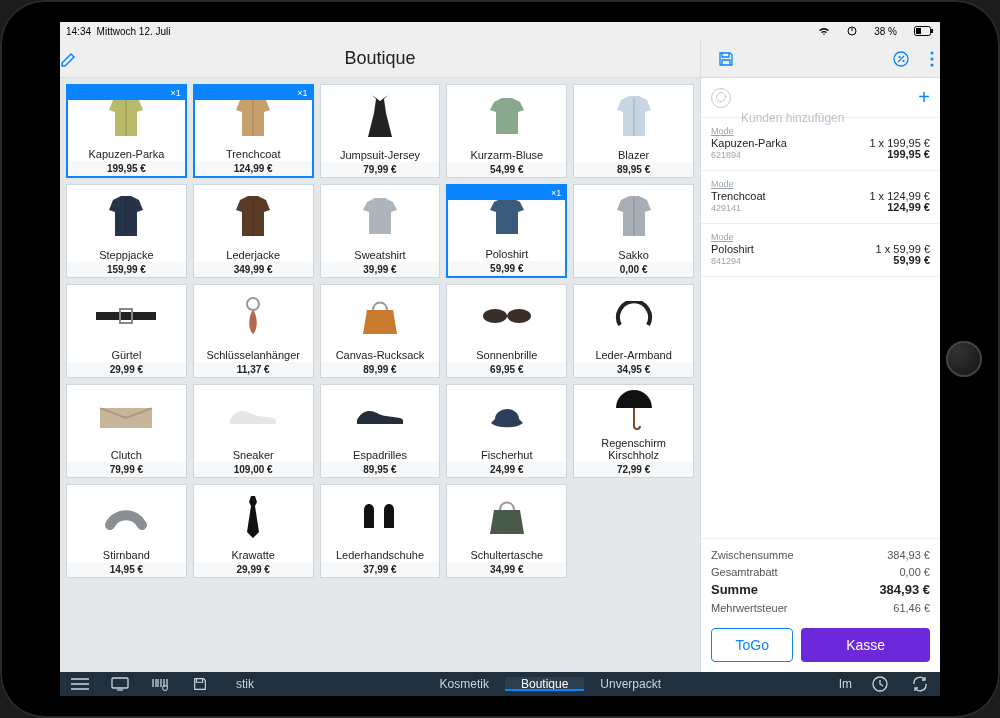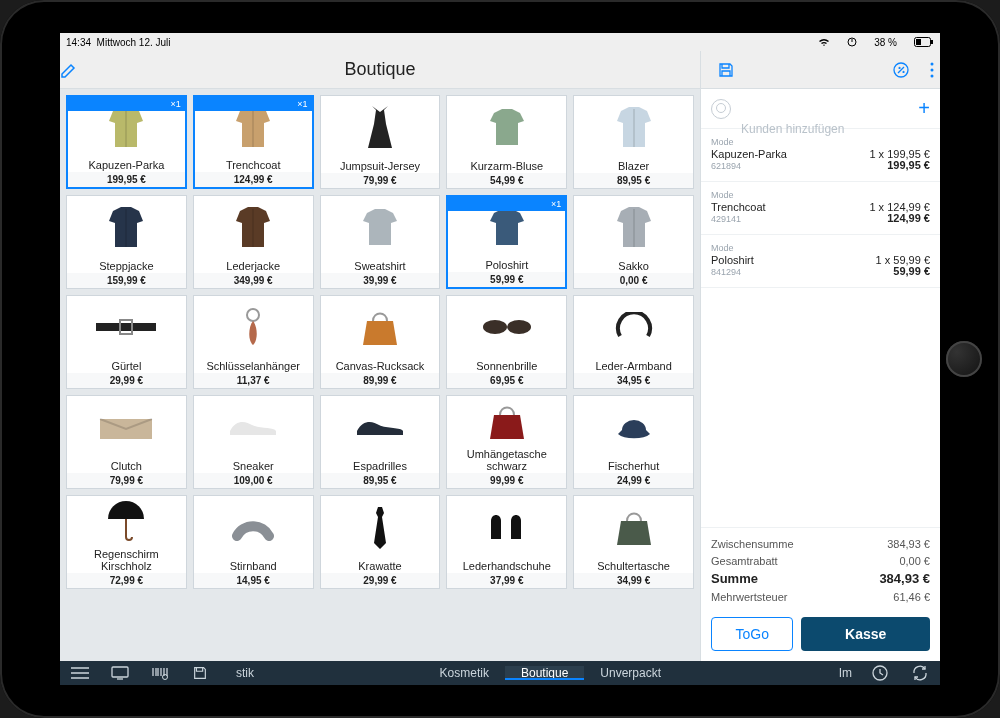--- a/index.html
+++ b/index.html
@@ -1,20 +1,20 @@
 <!DOCTYPE html>
 <html><head>
 <meta charset="utf-8">
 <style>
   * { box-sizing: border-box; margin: 0; padding: 0; font-family: -apple-system, "Helvetica Neue", Arial, sans-serif; }
   body { background: #1c1c1c; display:flex; align-items:center; justify-content:center; height:718px; }
 
   .ipad-frame {
     width: 1000px; height: 718px; background:#000; border-radius:44px;
-    padding: 33px 60px; position:relative;
+    padding: 22px 60px; position:relative;
     box-shadow: 0 0 0 2px #2a2a2a inset;
   }
   .home-button {
     position:absolute; right:18px; top:50%; transform:translateY(-50%);
     width:36px; height:36px; border-radius:50%;
     background: radial-gradient(circle at 30% 30%, #333, #111);
     box-shadow: 0 0 0 2px #444 inset;
   }
   .screen {
     width: 100%; height:100%; background:#eceff1; overflow:hidden;
@@ -88,36 +88,36 @@
     border-bottom:1px solid #eef1f3; color:#b9c2ca;
   }
   .customer-row .avatar { width:20px; height:20px; border:1.5px solid #c6cdd4; border-radius:50%; margin-right:10px; position:relative;}
   .customer-row .avatar::after{content:""; position:absolute; width:8px; height:8px; border:1.5px solid #c6cdd4; border-radius:50%; top:3px; left:4px;}
   .customer-row .plus { color:#0a84ff; font-size:20px; font-weight:300;}
   .cart-items { flex:1; overflow:auto; }
   .cart-item {
     padding:8px 10px 10px; border-bottom:1px solid #eef1f3;
     font-size:11px; position:relative;
   }
-  .cart-item .cat { color:#9aa4ae; font-size:9px; }
+  .cart-item .cat { color:#9aa4ae; font-size:9px;text-decoration:underline; }
   .cart-item .line { display:flex; justify-content:space-between; color:#222; margin-top:1px;}
   .cart-item .sku { color:#9aa4ae; font-size:9px; margin-top:1px;}
   .cart-item .total { position:absolute; right:10px; bottom:10px; font-weight:700; color:#222;}
   .summary {
     padding:8px 10px 4px; font-size:11px; color:#555; border-top:1px solid #eef1f3;
   }
   .summary .srow { display:flex; justify-content:space-between; line-height:1.5;}
   .summary .srow.bold { font-weight:700; color:#222; font-size:13px;}
   .checkout-row { display:flex; gap:8px; padding:8px 10px 10px;}
   .btn {
     flex:1; height:34px; border-radius:4px; font-size:14px; display:flex; align-items:center; justify-content:center;
     cursor:pointer;
   }
   .btn.outline { border:1px solid #0a84ff; color:#0a84ff; background:#fff;}
-  .btn.primary { background:#0c4a6e; color:#fff; flex:1.6;font-weight:bold;}
+  .btn.primary { background:#6d28d9; color:#fff; flex:1.6;}
 
   
   .tabbar {
     height:24px; background:#20303d; display:flex; align-items:center; color:#cbd5dc;
     font-size:12px;
   }
   .tab-icon { width:40px; display:flex; align-items:center; justify-content:center; color:#cbd5dc; cursor:pointer;}
   .tab-label { padding:0 16px; display:flex; align-items:center; cursor:pointer; position:relative;}
   .tab-label.active { background:#2b3e4d; color:#fff; }
   .tab-label.active::after{
@@ -386,31 +386,20 @@
                 <svg width="54" height="24" viewBox="0 0 54 24">
                   <path d="M4 16 C10 4 20 6 26 10 C34 14 48 12 50 16 L50 20 H4 Z" fill="#242d3a"></path>
                 </svg>
               </div>
     <div class="name">Espadrilles</div>
     <div class="price">89,95 €</div>
             </div>
             <div class="card">
 
     <div class="imgslot">
-                <svg width="46" height="40" viewBox="0 0 46 40">
-                  <path d="M10 14 H36 L40 38 H6 Z" fill="#8a1a1a"></path>
-                  <path d="M16 14 C16 4 30 4 30 14" fill="none" stroke="rgba(0,0,0,0.4)" stroke-width="2"></path>
-                </svg>
-              </div>
-    <div class="name">Umhängetasche schwarz</div>
-    <div class="price">99,99 €</div>
-            </div>
-            <div class="card">
-
-    <div class="imgslot">
                 <svg width="44" height="30" viewBox="0 0 44 30">
                   <path d="M10 18 A12 10 0 0 1 34 18 L38 22 A18 8 0 0 1 6 22 Z" fill="#2b3e5a"></path>
                 </svg>
               </div>
     <div class="name">Fischerhut</div>
     <div class="price">24,99 €</div>
             </div>
             <div class="card">
 
     <div class="imgslot">

